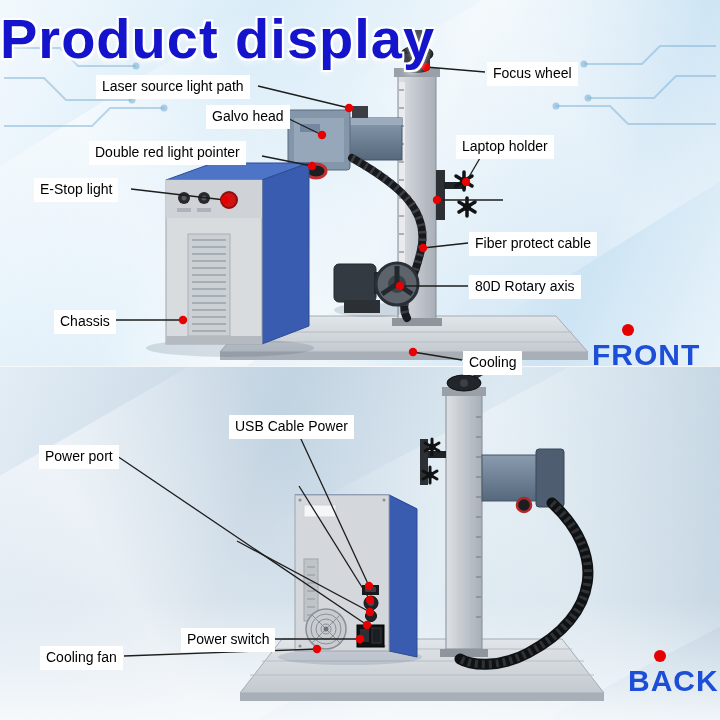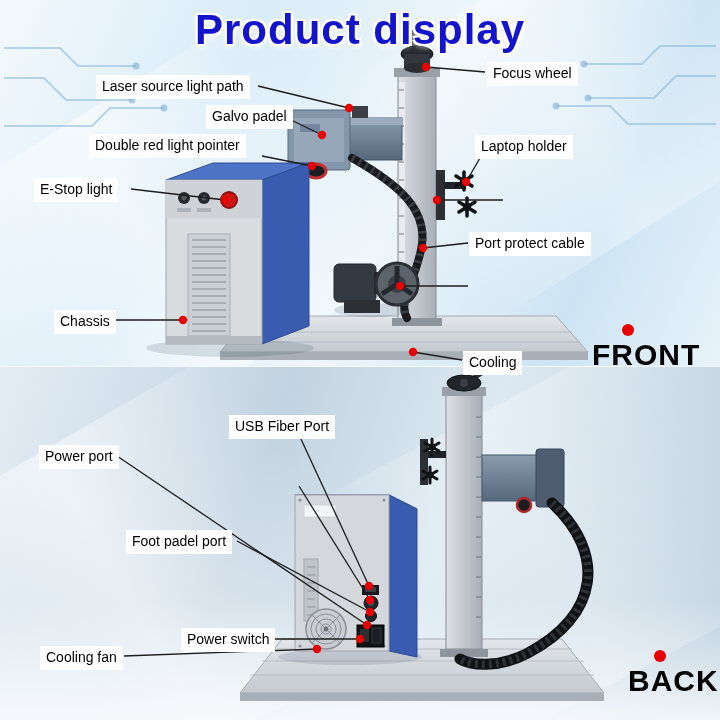--- a/index.html
+++ b/index.html
@@ -8,24 +8,24 @@
   .section{position:absolute;left:0;width:720px;overflow:hidden;z-index:5;}
   .section-front{top:0;height:366px;background:linear-gradient(115deg,#f3f9fd 0%,#d9ecf8 30%,#eef6fb 55%,#cde4f4 80%,#e8f3fa 100%);}
   .section-back{top:366px;height:354px;background:linear-gradient(110deg,#e3edf5 0%,#c2d3e1 35%,#dce9f2 60%,#b9cddc 100%);border-top:1px solid rgba(255,255,255,.8);}
   .streak{position:absolute;pointer-events:none;background:linear-gradient(90deg,rgba(255,255,255,0),rgba(255,255,255,.55),rgba(255,255,255,0));z-index:1;}
   .floor{position:absolute;left:0;bottom:0;width:720px;height:120px;background:linear-gradient(to top,rgba(250,252,254,.85),rgba(250,252,254,0));z-index:2;}
   .circuit{position:absolute;z-index:2;}
   .art{position:absolute;left:0;top:0;width:720px;z-index:10;}
   .art-front{height:366px;}
   .art-back{height:354px;}
   .overlay{position:absolute;left:0;top:0;width:720px;height:720px;z-index:20;pointer-events:none;}
-  .title{position:absolute;top:6px;left:0;width:720px;text-align:center;font-size:42px;font-weight:bold;color:#1414cd;z-index:40;letter-spacing:1px;
+  .title{position:absolute;top:6px;left:0;width:720px;font-size:56px;font-weight:bold;color:#1414cd;z-index:40;letter-spacing:1px;
     text-shadow:-2px -2px 0 #fff,2px -2px 0 #fff,-2px 2px 0 #fff,2px 2px 0 #fff,0 3px 6px rgba(255,255,255,.9);}
   .callout{position:absolute;background:#ffffff;color:#000;font-size:14px;line-height:1.25;padding:3px 6px;white-space:nowrap;z-index:30;}
-  .view-tag{position:absolute;z-index:30;display:flex;flex-direction:column;align-items:flex-start;font-weight:bold;font-size:30px;letter-spacing:1px;color:#000000;}
+  .view-tag{position:absolute;z-index:30;display:flex;flex-direction:column;align-items:flex-start;font-weight:bold;font-size:30px;letter-spacing:1px;color:#1d4ed8;}
   .view-tag .dot{width:12px;height:12px;border-radius:50%;background:#e60000;margin-bottom:4px;}
   .view-text{line-height:1;}
 </style>
 </head>
 <body>
 
 <div class="page">
 
   <div class="section section-front">
     <div class="streak" style="left:-60px;top:96px;width:430px;height:300px;transform:rotate(-32deg);"></div>
@@ -309,31 +309,31 @@
       <circle cx="367" cy="625" r="4.2"></circle>
       <circle cx="370" cy="600" r="4.2"></circle>
       <circle cx="370" cy="612" r="4.2"></circle>
       <circle cx="360" cy="639" r="4.2"></circle>
       <circle cx="317" cy="649" r="4.2"></circle>
     </g>
   </svg>
 
   <div class="callout" style="left:96px;top:75px">Laser source light path</div>
   <div class="callout" style="left:487px;top:62px">Focus wheel</div>
-  <div class="callout" style="left:206px;top:105px">Galvo padel</div>
-  <div class="callout" style="left:475px;top:135px">Laptop holder</div>
-  <div class="callout" style="left:89px;top:134px">Double red light pointer</div>
+  <div class="callout" style="left:206px;top:105px">Galvo head</div>
+  <div class="callout" style="left:456px;top:135px">Laptop holder</div>
+  <div class="callout" style="left:89px;top:141px">Double red light pointer</div>
   <div class="callout" style="left:34px;top:178px">E-Stop light</div>
-  <div class="callout" style="left:469px;top:232px">Port protect cable</div>
+  <div class="callout" style="left:469px;top:232px">Fiber protect cable</div>
+  <div class="callout" style="left:469px;top:275px">80D Rotary axis</div>
   <div class="callout" style="left:54px;top:310px">Chassis</div>
   <div class="callout" style="left:463px;top:351px">Cooling</div>
 
-  <div class="callout" style="left:229px;top:415px">USB Fiber Port</div>
+  <div class="callout" style="left:229px;top:415px">USB Cable Power</div>
   <div class="callout" style="left:39px;top:445px">Power port</div>
-  <div class="callout" style="left:126px;top:530px">Foot padel port</div>
   <div class="callout" style="left:181px;top:628px">Power switch</div>
   <div class="callout" style="left:40px;top:646px">Cooling fan</div>
 
   <div class="view-tag" style="left:592px;top:324px">
     <span class="dot" style="margin-left:30px"></span>
     <span class="view-text">FRONT</span>
   </div>
   <div class="view-tag" style="left:628px;top:650px">
     <span class="dot" style="margin-left:26px"></span>
     <span class="view-text">BACK</span>

